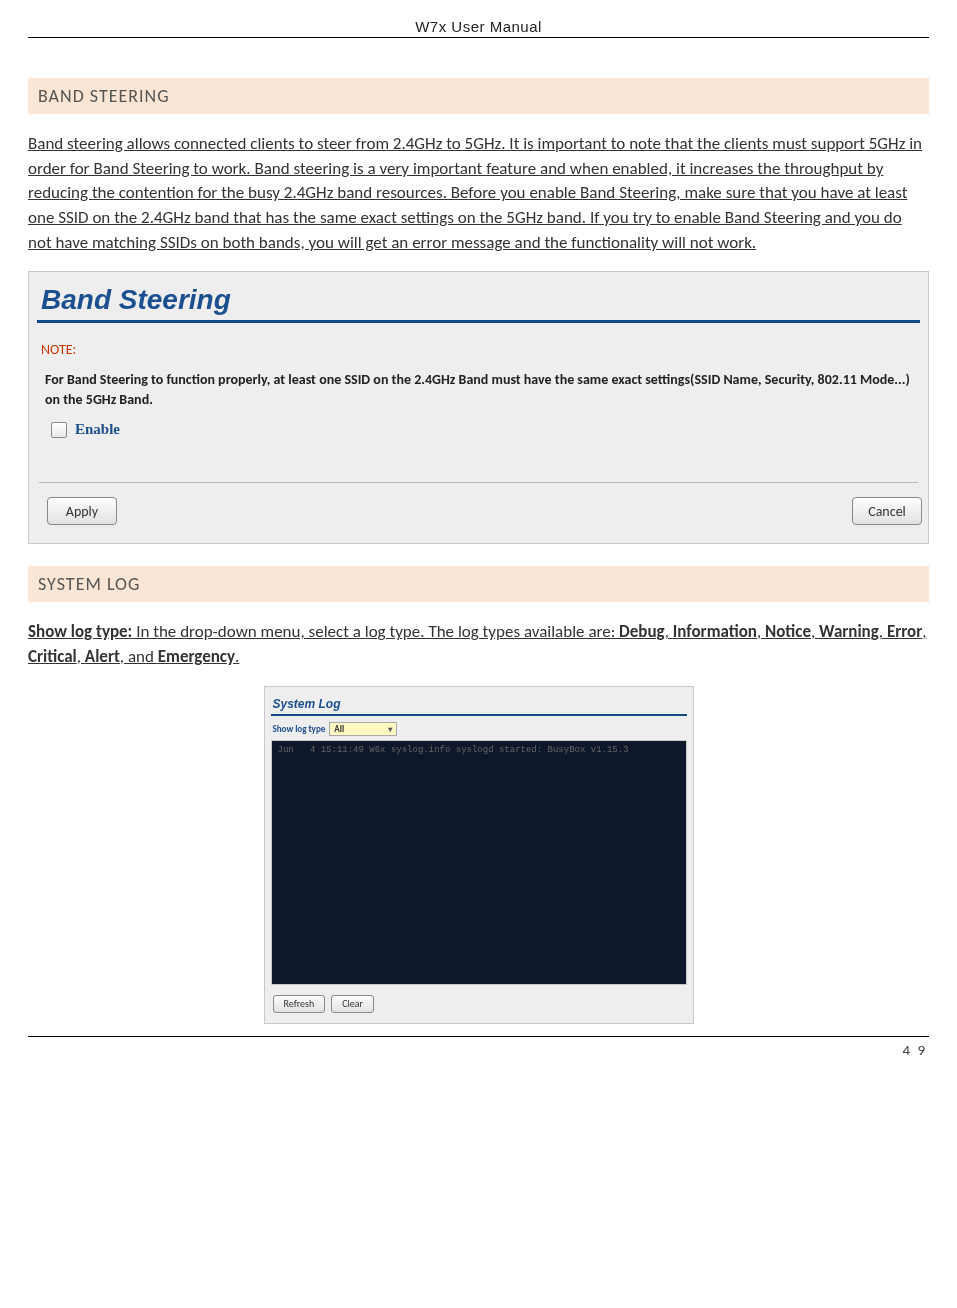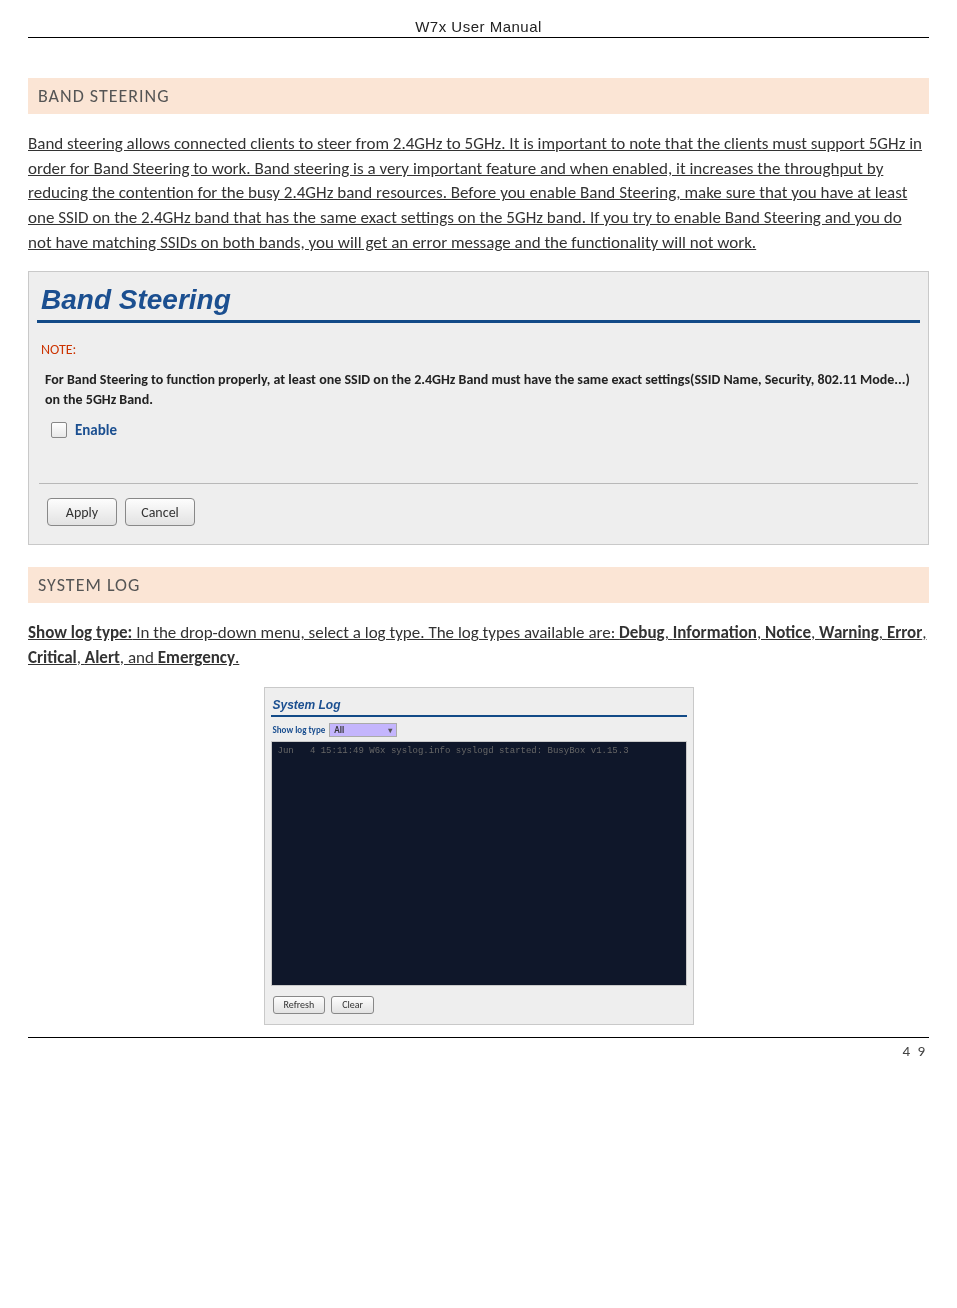--- a/index.html
+++ b/index.html
@@ -86,20 +86,21 @@
     padding: 12px 10px 4px 10px;
     line-height: 1.4;
   }
   .enable-row {
     display: flex;
     align-items: center;
     gap: 8px;
     padding-left: 16px;
     margin-top: 8px;
     margin-bottom: 44px;
+    font-family: Liberation Serif, serif;
   }
   .cbox {
     width: 16px;
     height: 16px;
     border: 1px solid #888;
     background: linear-gradient(#fff, #e8e8e8);
     border-radius: 2px;
   }
   .enable-lbl {
     font-weight: 700;
@@ -117,20 +118,21 @@
     border-radius: 4px;
     background: linear-gradient(#fdfdfd, #e2e2e2);
     font-size: 14px;
     color: #333;
     cursor: default;
   }
   .btn-row {
     display: flex;
     gap: 8px;
     padding-left: 12px;
+    justify-content: space-between;
   }
   .sep-line {
     border: 0;
     border-top: 1px solid #b8b8b8;
     margin: 4px 4px 14px 4px;
   }
   
   .syslog-outer {
     width: 430px;
     margin: 12px auto 0 auto;
@@ -155,21 +157,21 @@
     align-items: center;
     gap: 4px;
     font-size: 9px;
     color: #1b4f90;
     font-weight: 700;
     margin-bottom: 4px;
     padding-left: 2px;
   }
   .mini-select {
     border: 1px solid #aaa;
-    background: #c4b5fd;
+    background: #fef9c3;
     height: 14px;
     width: 68px;
     font-size: 9px;
     padding: 0 4px;
     display: flex;
     align-items: center;
     justify-content: space-between;
     color: #333;
   }
   .mini-caret {

